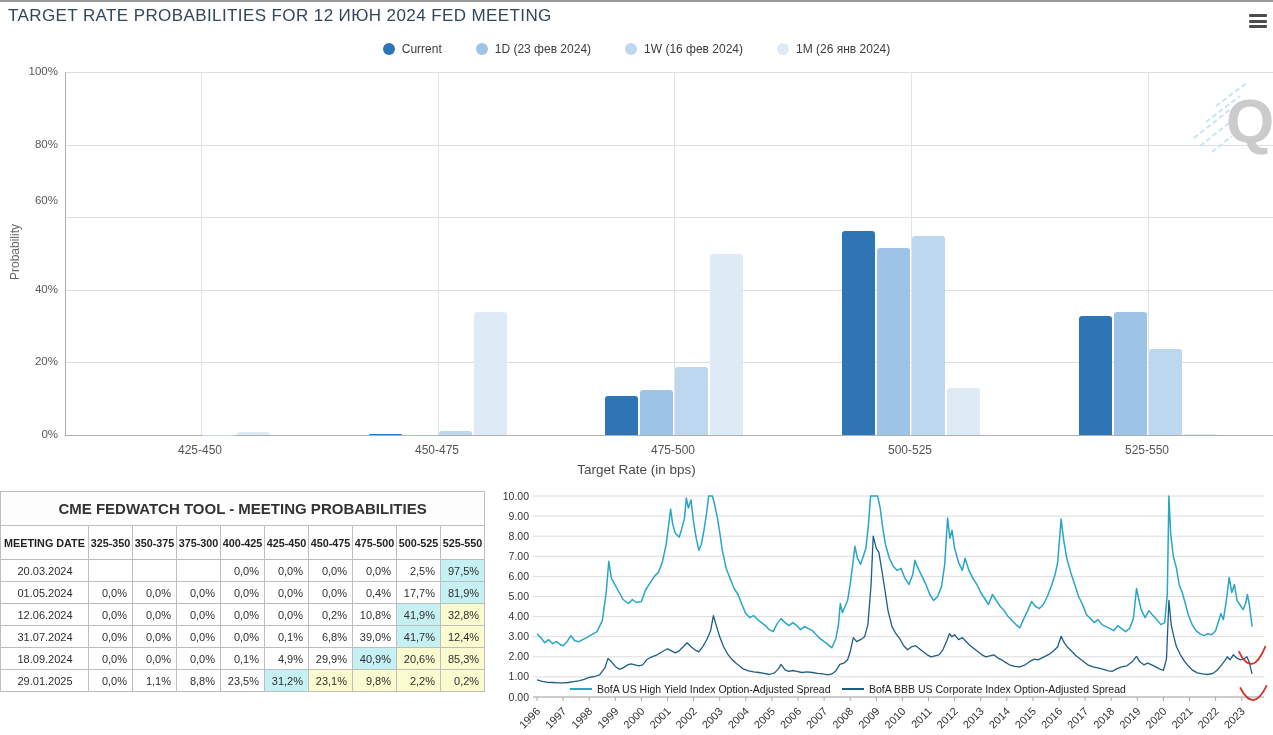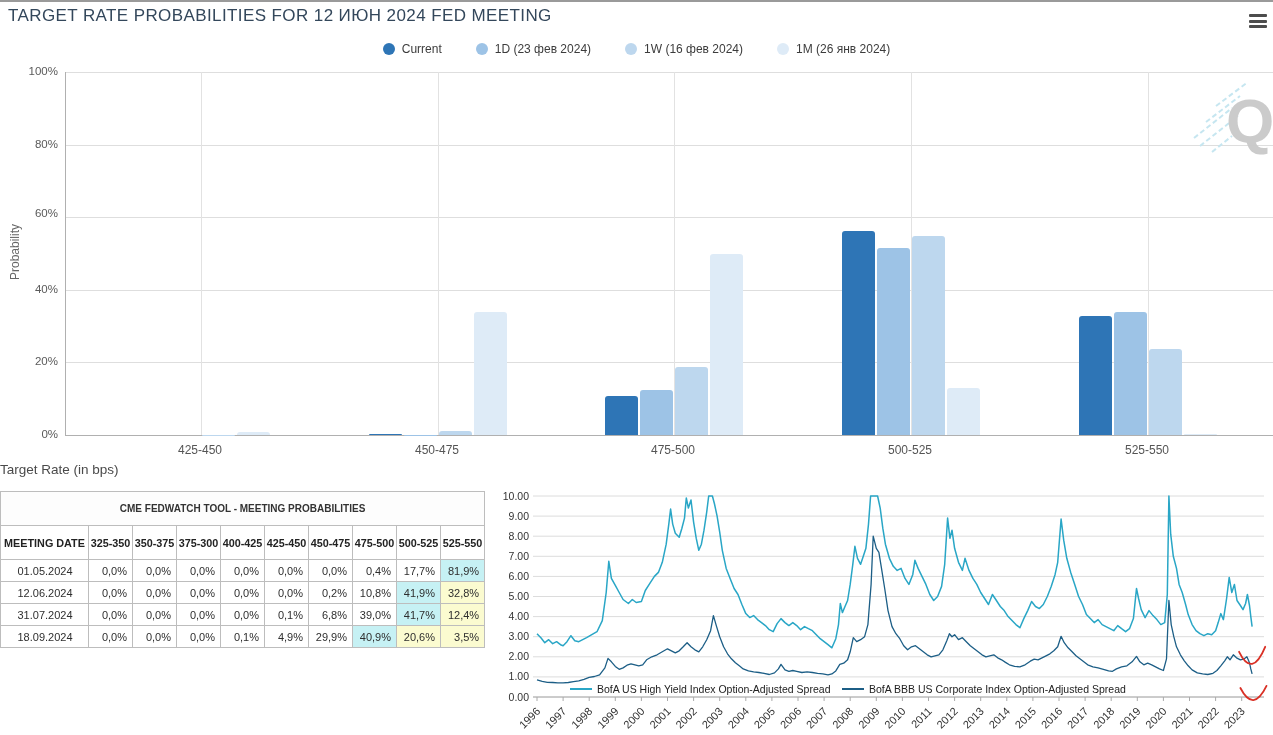--- a/index.html
+++ b/index.html
@@ -18,30 +18,30 @@
   .leg-dot{width:12px;height:12px;border-radius:50%;}
 
   
   #bar-plot{left:65px;top:70px;width:1207px;height:363px;border-left:1px solid #b0b0b0;border-bottom:1px solid #b0b0b0;}
   .grid-h{position:absolute;left:0;right:0;height:1px;background:#dedede;}
   .grid-v{position:absolute;top:0;bottom:0;width:1px;background:#e2e2e2;}
   .bar{position:absolute;bottom:0;width:33px;border-radius:3px 3px 0 0;}
   .ytick{position:absolute;width:56px;text-align:right;font-size:11.5px;color:#5a5a5a;}
   .xtick{position:absolute;width:120px;text-align:center;font-size:12px;color:#555;top:441px;}
   #bar-ylabel{left:-30px;top:243px;transform:rotate(-90deg);font-size:12px;color:#666;width:90px;text-align:center;}
-  #bar-xtitle{left:0;top:460px;width:1273px;font-size:13.5px;color:#4a4a4a;}
+  #bar-xtitle{left:0;top:460px;width:1273px;text-align:center;font-size:13.5px;color:#4a4a4a;}
 
   
   #watermark{left:1192px;top:76px;width:82px;height:78px;opacity:.95;}
 
   
   #prob-table{left:0;top:489px;width:484px;border-collapse:collapse;table-layout:fixed;
               font-size:11px;color:#2e2e2e;background:#fff;}
   #prob-table td,#prob-table th{border:1px solid #bdbdbd;overflow:hidden;white-space:nowrap;}
-  #prob-table .t-title{height:31px;font-size:10px;font-weight:bold;text-align:center;color:#333;background:#fdfdfd;}
+  #prob-table .t-title{height:31px;font-size:15px;font-weight:bold;text-align:center;color:#333;background:#fdfdfd;}
   #prob-table .t-head{height:31px;font-weight:bold;text-align:center;font-size:10.8px;color:#222;}
   #prob-table .t-row td{height:19px;text-align:right;padding-right:5px;}
   #prob-table .t-row td.date{text-align:center;padding-right:0;}
   .hl-cyan{background:#c6f1f4;}
   .hl-yellow{background:#fbfbd0;}
 
   
   #line-chart{left:484px;top:480px;}
   text{font-family:"Liberation Sans", sans-serif;}
 </style>
@@ -101,21 +101,21 @@
     <div class="bar" style="left: 846px; height: 198.924px; background: rgb(189, 215, 238);"></div>
     <div class="bar" style="left: 881px; height: 47.19px; background: rgb(222, 235, 247);"></div>
     <div class="bar" style="left: 1013px; height: 119.064px; background: rgb(46, 117, 182);"></div>
     <div class="bar" style="left: 1048px; height: 123.42px; background: rgb(157, 195, 230);"></div>
     <div class="bar" style="left: 1083px; height: 86.031px; background: rgb(189, 215, 238);"></div>
     <div class="bar" style="left: 1118px; height: 1.089px; background: rgb(222, 235, 247);"></div>
   </div>
 <div class="abs" id="bar-yticks" style="left:0;top:0;">
     <div class="ytick" style="left: 2px; top: 63px;">100%</div>
     <div class="ytick" style="left: 2px; top: 135.6px;">80%</div>
-    <div class="ytick" style="left: 2px; top: 205px;">60%</div>
+    <div class="ytick" style="left: 2px; top: 192px;">60%</div>
     <div class="ytick" style="left: 2px; top: 280.8px;">40%</div>
     <div class="ytick" style="left: 2px; top: 353.4px;">20%</div>
     <div class="ytick" style="left: 2px; top: 426px;">0%</div>
   </div>
 <div class="abs" id="bar-xticks" style="left:0;top:0;">
     <div class="xtick" style="left: 140px;">425-450</div>
     <div class="xtick" style="left: 377px;">450-475</div>
     <div class="xtick" style="left: 613px;">475-500</div>
     <div class="xtick" style="left: 850px;">500-525</div>
     <div class="xtick" style="left: 1087px;">525-550</div>
@@ -158,20 +158,32 @@
         <th class="t-head">400-425</th>
         <th class="t-head">425-450</th>
         <th class="t-head">450-475</th>
         <th class="t-head">475-500</th>
         <th class="t-head">500-525</th>
         <th class="t-head">525-550</th>
       </tr>
   </thead>
   <tbody id="tbl-body">
       <tr class="t-row">
+        <td class="date">20.03.2024</td>
+        <td></td>
+        <td></td>
+        <td></td>
+        <td>0,0%</td>
+        <td>0,0%</td>
+        <td>0,0%</td>
+        <td>0,0%</td>
+        <td>2,5%</td>
+        <td class="hl-cyan">97,5%</td>
+      </tr>
+      <tr class="t-row">
         <td class="date">01.05.2024</td>
         <td>0,0%</td>
         <td>0,0%</td>
         <td>0,0%</td>
         <td>0,0%</td>
         <td>0,0%</td>
         <td>0,0%</td>
         <td>0,4%</td>
         <td>17,7%</td>
         <td class="hl-cyan">81,9%</td>
@@ -203,21 +215,33 @@
       <tr class="t-row">
         <td class="date">18.09.2024</td>
         <td>0,0%</td>
         <td>0,0%</td>
         <td>0,0%</td>
         <td>0,1%</td>
         <td>4,9%</td>
         <td>29,9%</td>
         <td class="hl-cyan">40,9%</td>
         <td class="hl-yellow">20,6%</td>
-        <td class="hl-yellow">3,5%</td>
+        <td class="hl-yellow">85,3%</td>
+      </tr>
+      <tr class="t-row">
+        <td class="date">29.01.2025</td>
+        <td>0,0%</td>
+        <td>1,1%</td>
+        <td>8,8%</td>
+        <td>23,5%</td>
+        <td class="hl-cyan">31,2%</td>
+        <td class="hl-yellow">23,1%</td>
+        <td class="hl-yellow">9,8%</td>
+        <td class="hl-yellow">2,2%</td>
+        <td class="hl-yellow">0,2%</td>
       </tr>
     </tbody>
 </table>
 
 <svg class="abs" id="line-chart" width="789" height="255" viewBox="0 0 789 255">
     <line x1="49" y1="14" x2="780" y2="14" stroke="#dcdcdc" stroke-width="1"></line>
     <text x="45" y="17.5" text-anchor="end" font-size="10.5" fill="#333">10.00</text>
     <line x1="49" y1="34.099999999999994" x2="780" y2="34.099999999999994" stroke="#dcdcdc" stroke-width="1"></line>
     <text x="45" y="37.599999999999994" text-anchor="end" font-size="10.5" fill="#333">9.00</text>
     <line x1="49" y1="54.19999999999999" x2="780" y2="54.19999999999999" stroke="#dcdcdc" stroke-width="1"></line>

